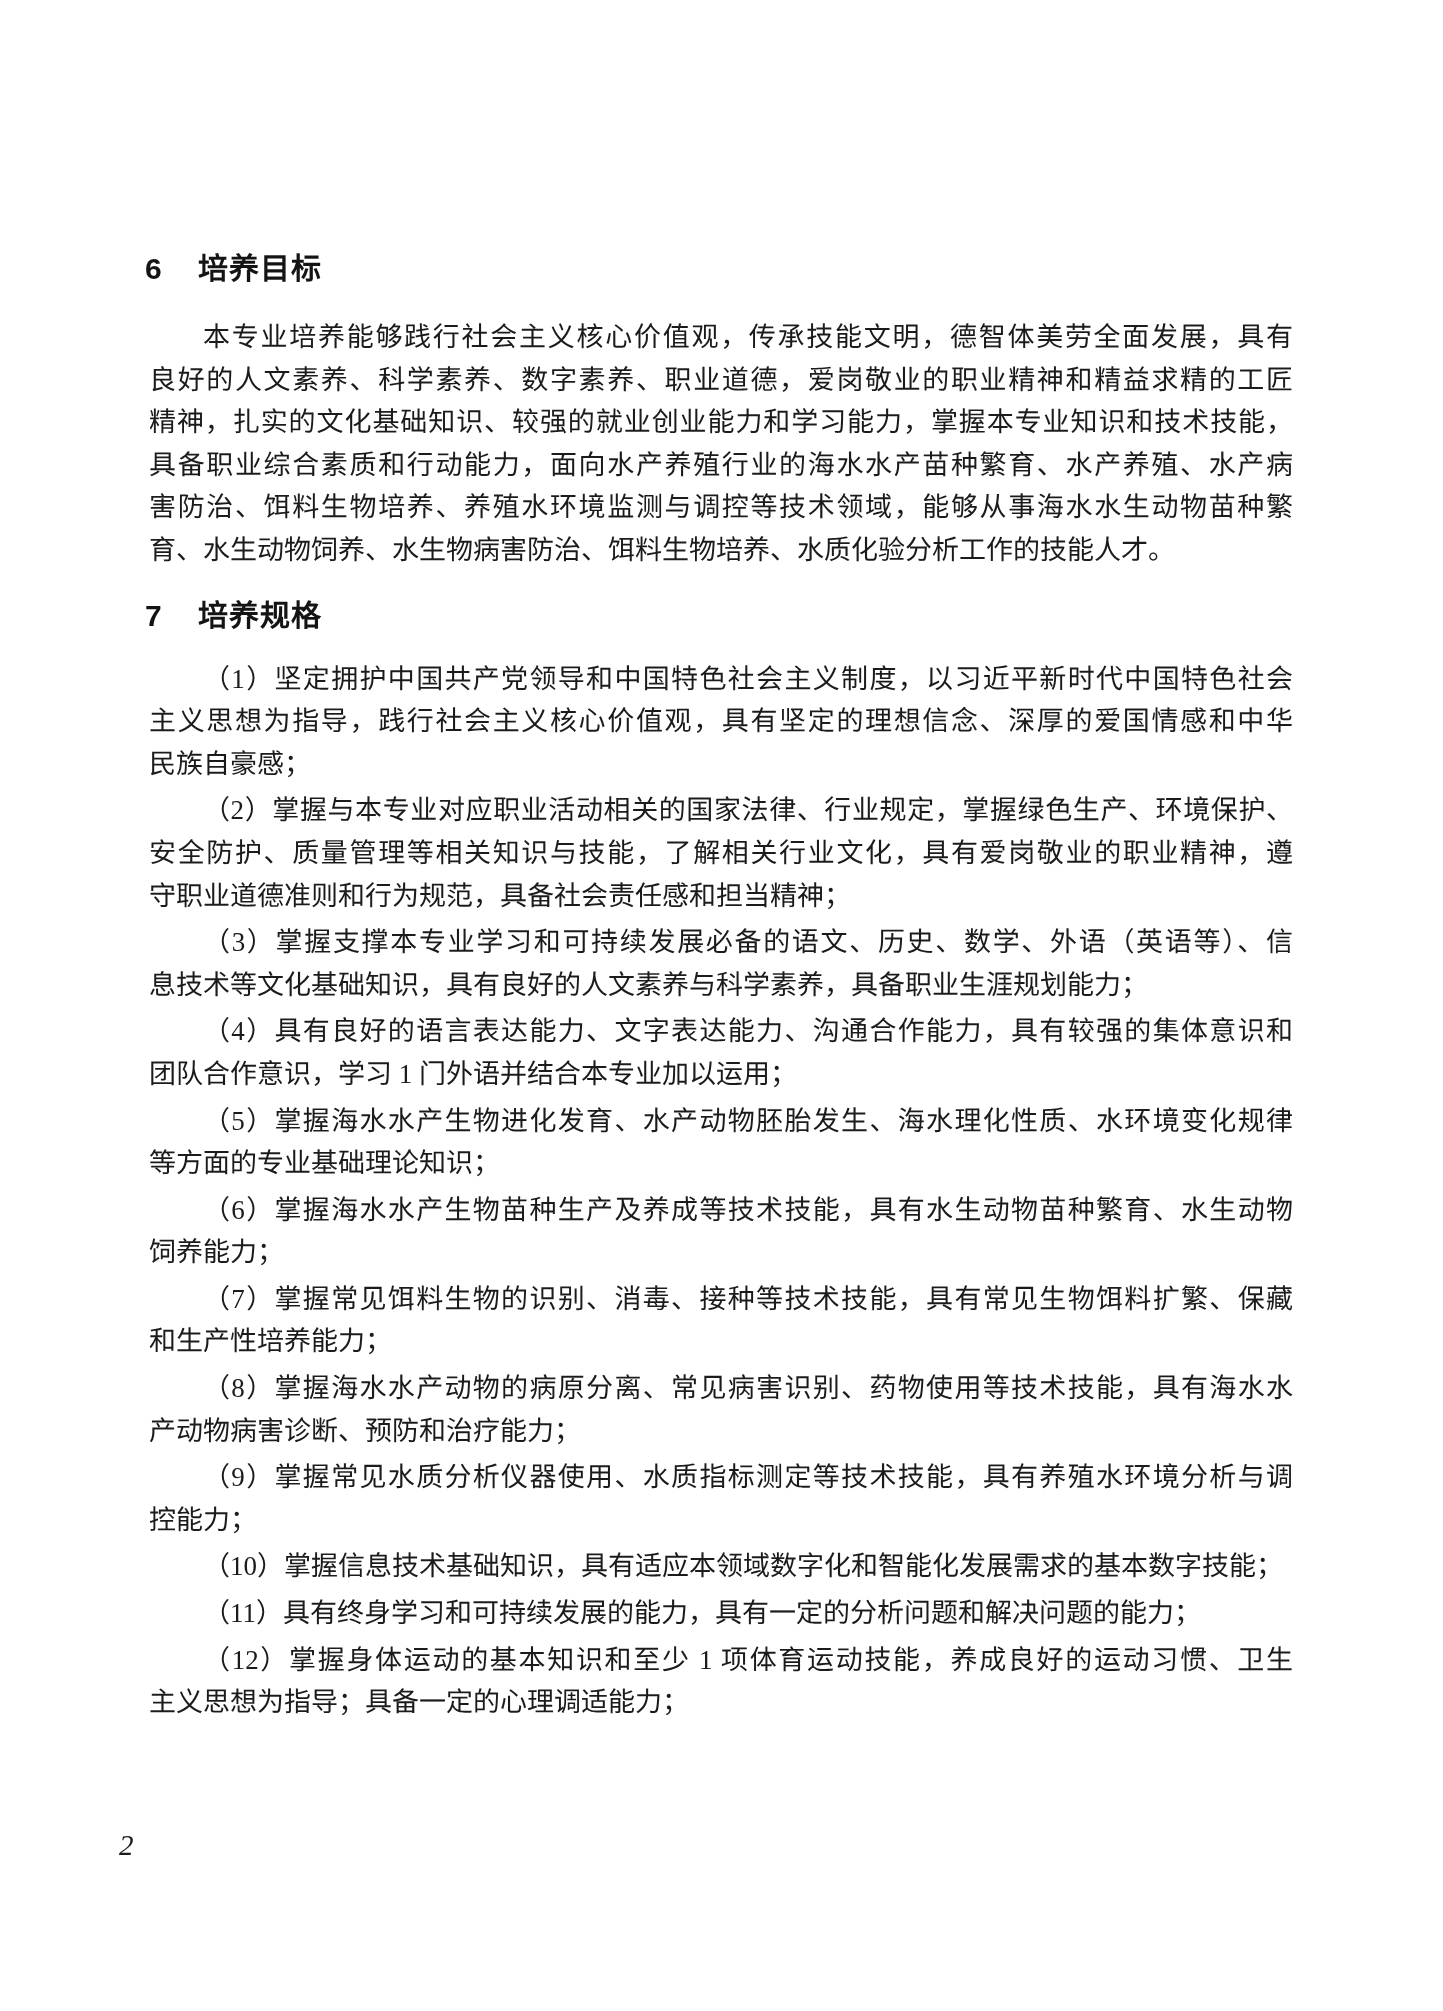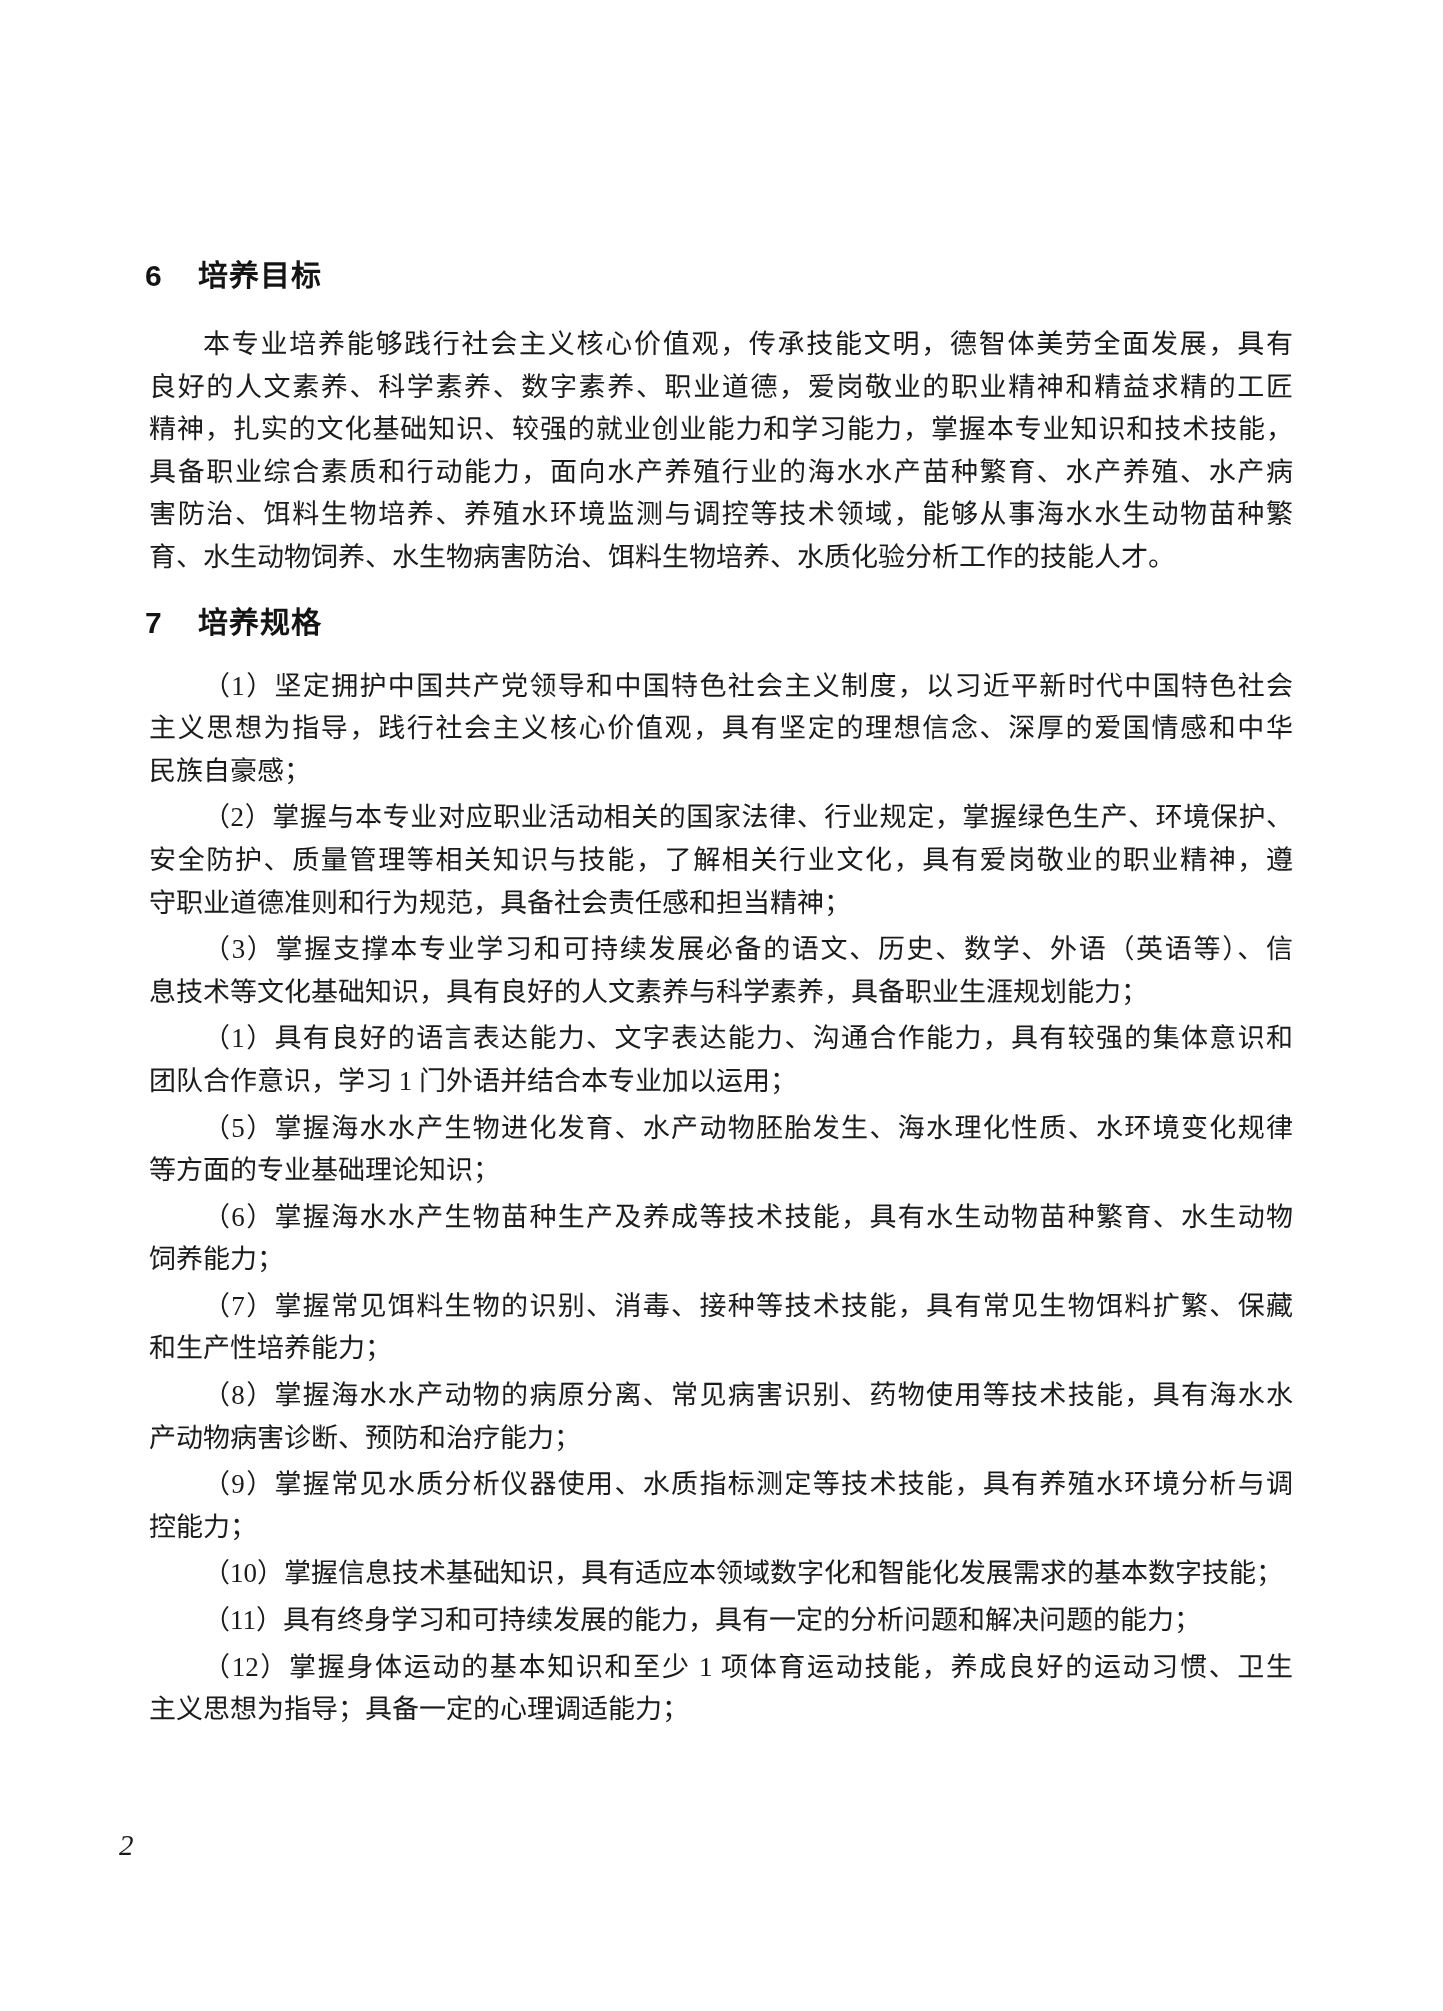--- a/index.html
+++ b/index.html
@@ -8,21 +8,21 @@
     height: 2011px;
     background: #ffffff;
     position: relative;
     font-family: "Liberation Serif", "DejaVu Serif", serif;
     color: #1b1b1b;
     overflow: hidden;
   }
   .doc {
     position: absolute;
     left: 145px;
-    top: 7px;
+    top: 0;
     width: 1152px;
   }
   .heading {
     font-family: "Liberation Sans", "DejaVu Sans", sans-serif;
     font-weight: bold;
     font-size: 30px;
     line-height: 34px;
     color: #141414;
     margin: 0;
     letter-spacing: 1px;
@@ -92,21 +92,21 @@
       <span class="line">安全防护、质量管理等相关知识与技能，了解相关行业文化，具有爱岗敬业的职业精神，遵</span>
       <span class="line last">守职业道德准则和行为规范，具备社会责任感和担当精神；</span>
     </p>
 
     <p class="para">
       <span class="line first">（3）掌握支撑本专业学习和可持续发展必备的语文、历史、数学、外语（英语等）、信</span>
       <span class="line last">息技术等文化基础知识，具有良好的人文素养与科学素养，具备职业生涯规划能力；</span>
     </p>
 
     <p class="para">
-      <span class="line first">（1）具有良好的语言表达能力、文字表达能力、沟通合作能力，具有较强的集体意识和</span>
+      <span class="line first">（4）具有良好的语言表达能力、文字表达能力、沟通合作能力，具有较强的集体意识和</span>
       <span class="line last">团队合作意识，学习 1 门外语并结合本专业加以运用；</span>
     </p>
 
     <p class="para">
       <span class="line first">（5）掌握海水水产生物进化发育、水产动物胚胎发生、海水理化性质、水环境变化规律</span>
       <span class="line last">等方面的专业基础理论知识；</span>
     </p>
 
     <p class="para">
       <span class="line first">（6）掌握海水水产生物苗种生产及养成等技术技能，具有水生动物苗种繁育、水生动物</span>

